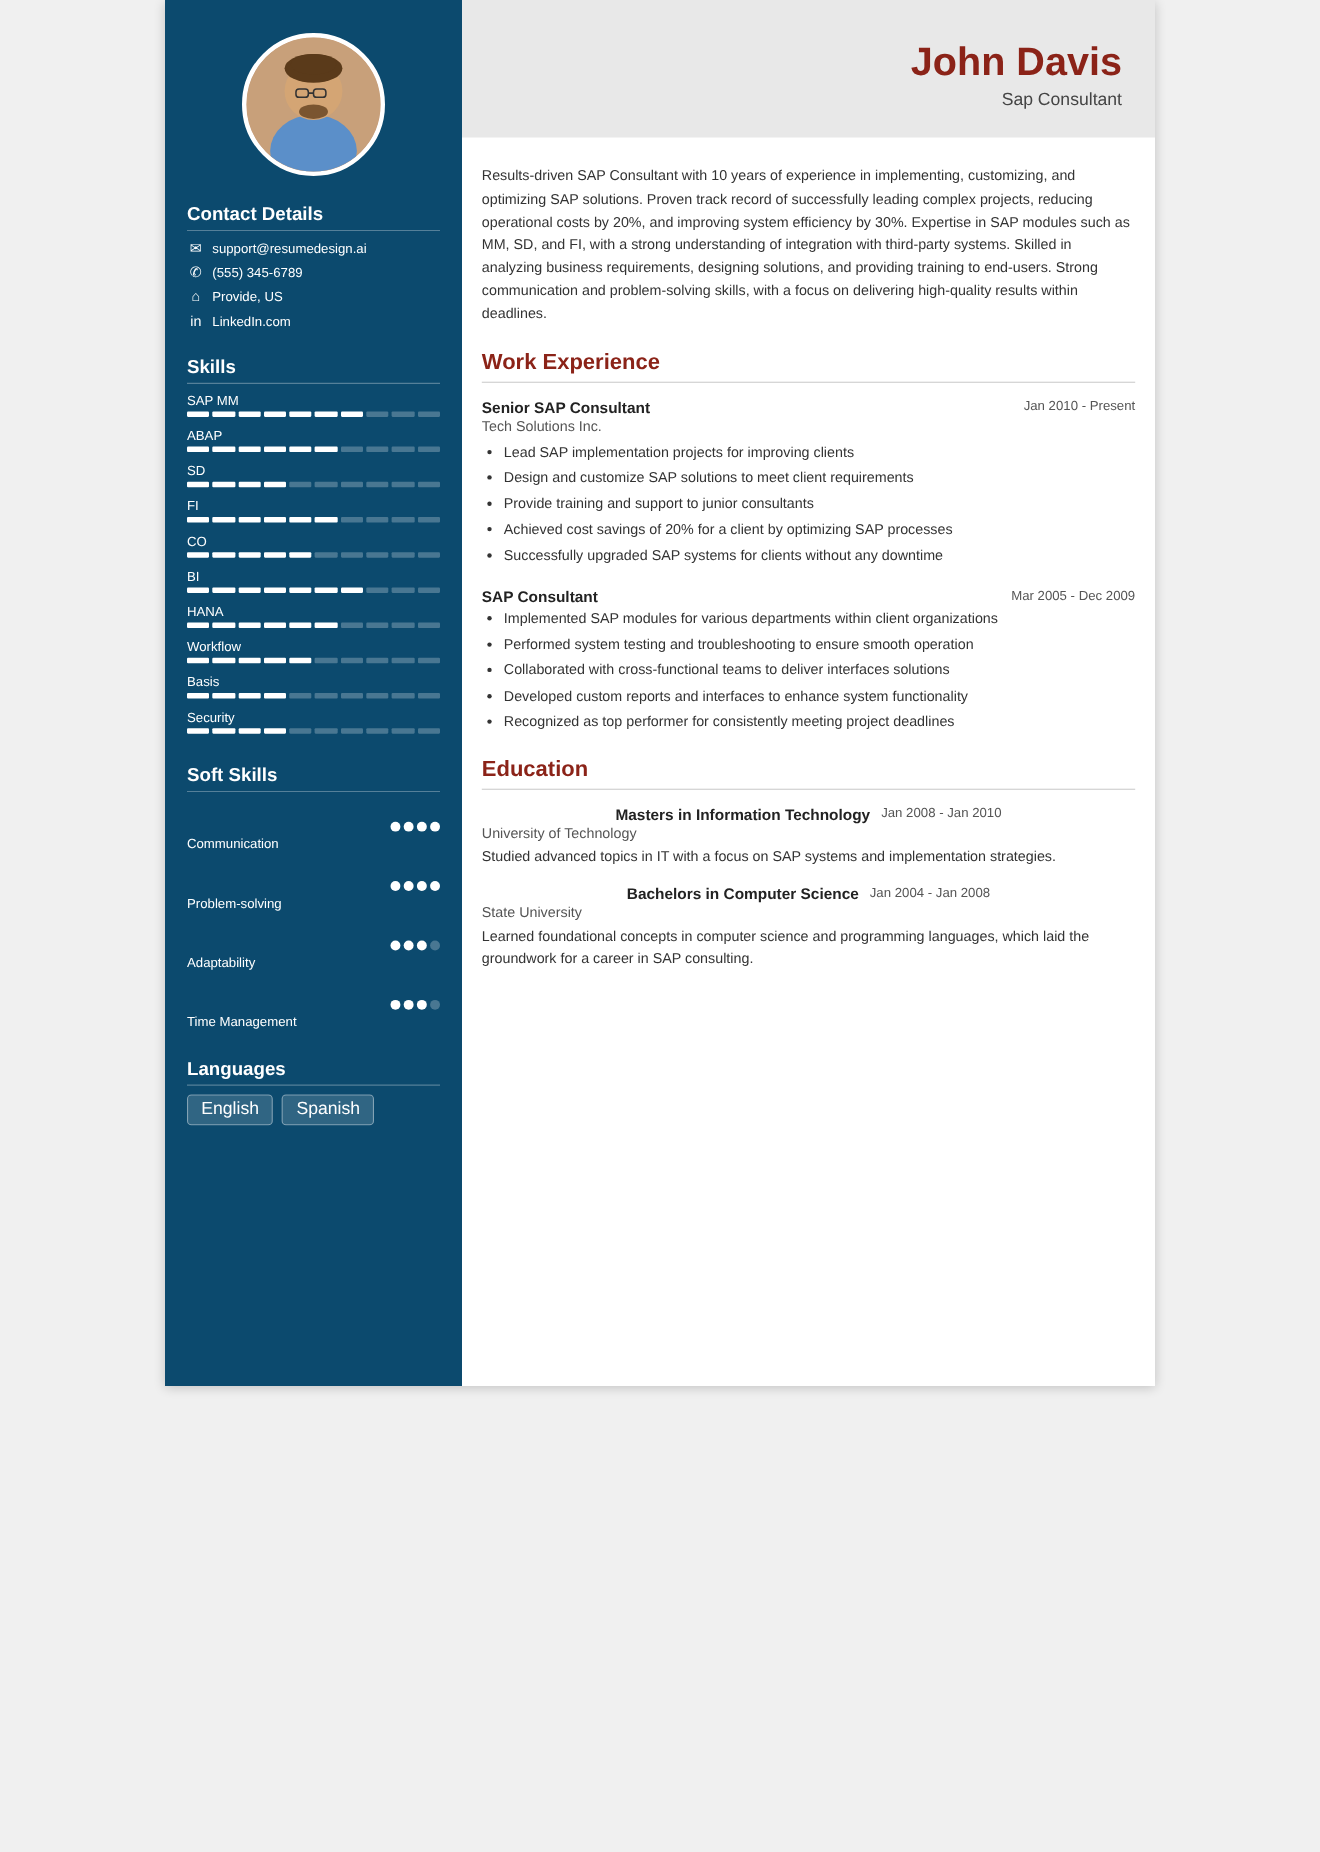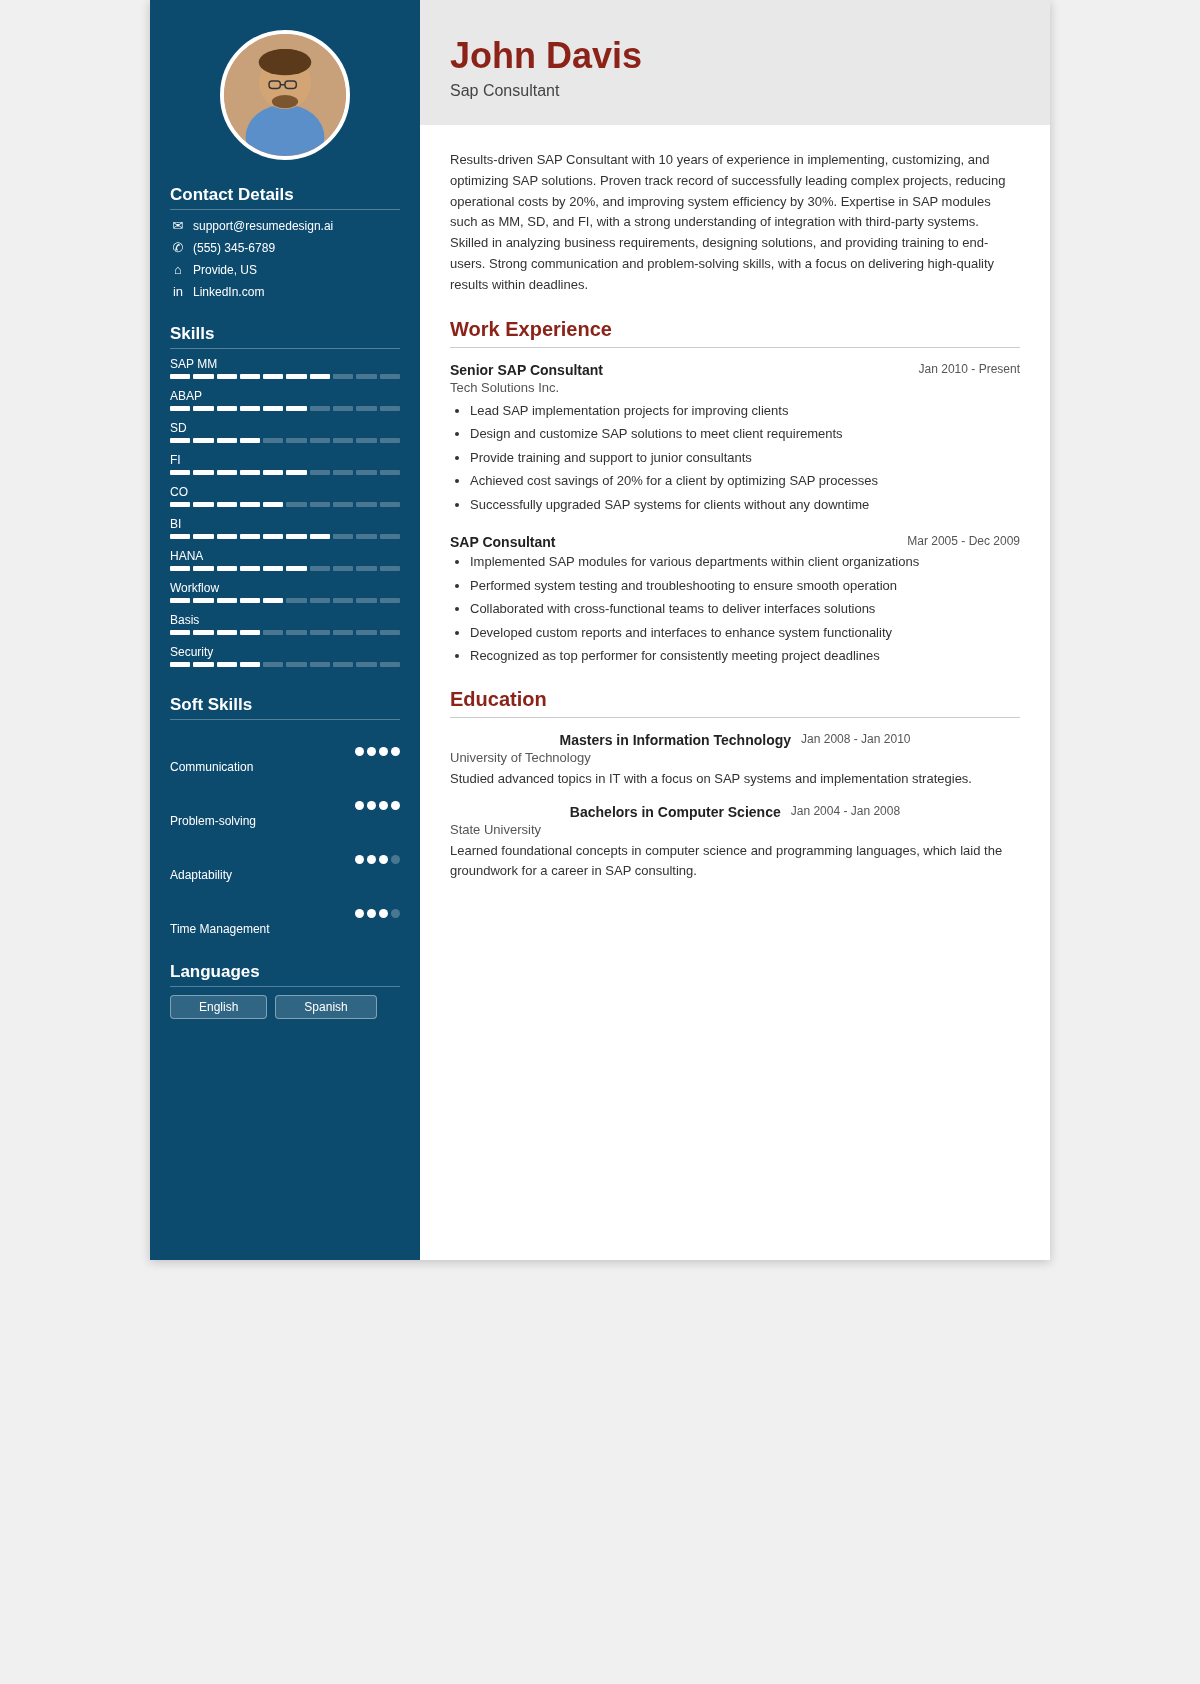--- a/index.html
+++ b/index.html
@@ -112,49 +112,49 @@
     
     .lang-tags {
       display: flex;
       gap: 8px;
       flex-wrap: wrap;
     }
     .lang-tag {
       background: rgba(255,255,255,0.15);
       border: 1px solid rgba(255,255,255,0.4);
       color: #fff;
-      padding: 4px 28px;
+      padding: 4px 12px;
       border-radius: 4px;
-      font-size: 12px;
+      font-size: 16px;
     }
 
     
     .main-content {
       flex: 1;
       padding: 0;
       display: flex;
       flex-direction: column;
     }
     .header-section {
       background: #e8e8e8;
       padding: 35px 30px 25px 30px;
-      text-align: left;
+      text-align: right;
     }
     .header-name {
       font-size: 36px;
       font-weight: bold;
       color: #8B2318;
       margin-bottom: 5px;
     }
     .header-title {
       font-size: 16px;
       color: #444;
     }
     .content-body {
-      padding: 25px 30px;
+      padding: 25px 18px;
     }
     .summary-text {
       font-size: 13px;
       color: #333;
       line-height: 1.6;
       margin-bottom: 20px;
     }
     .section-title {
       font-size: 20px;
       font-weight: bold;

